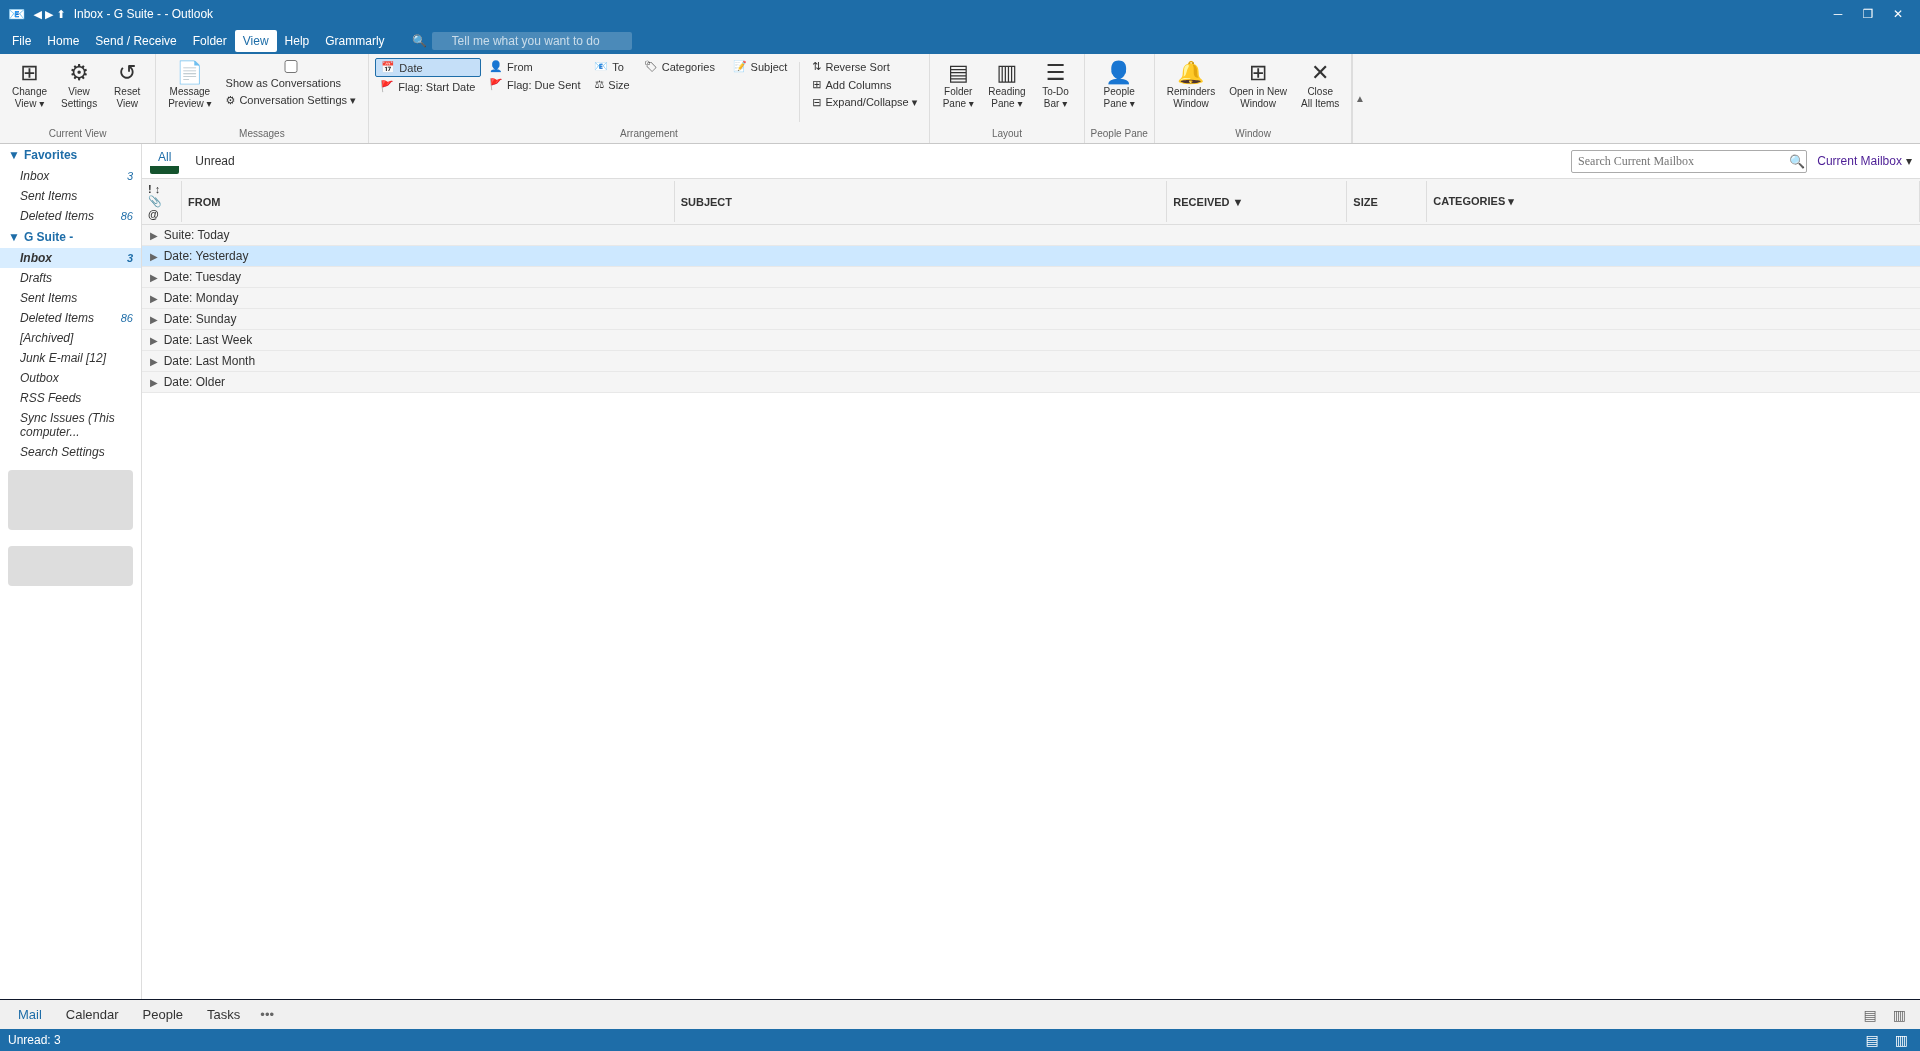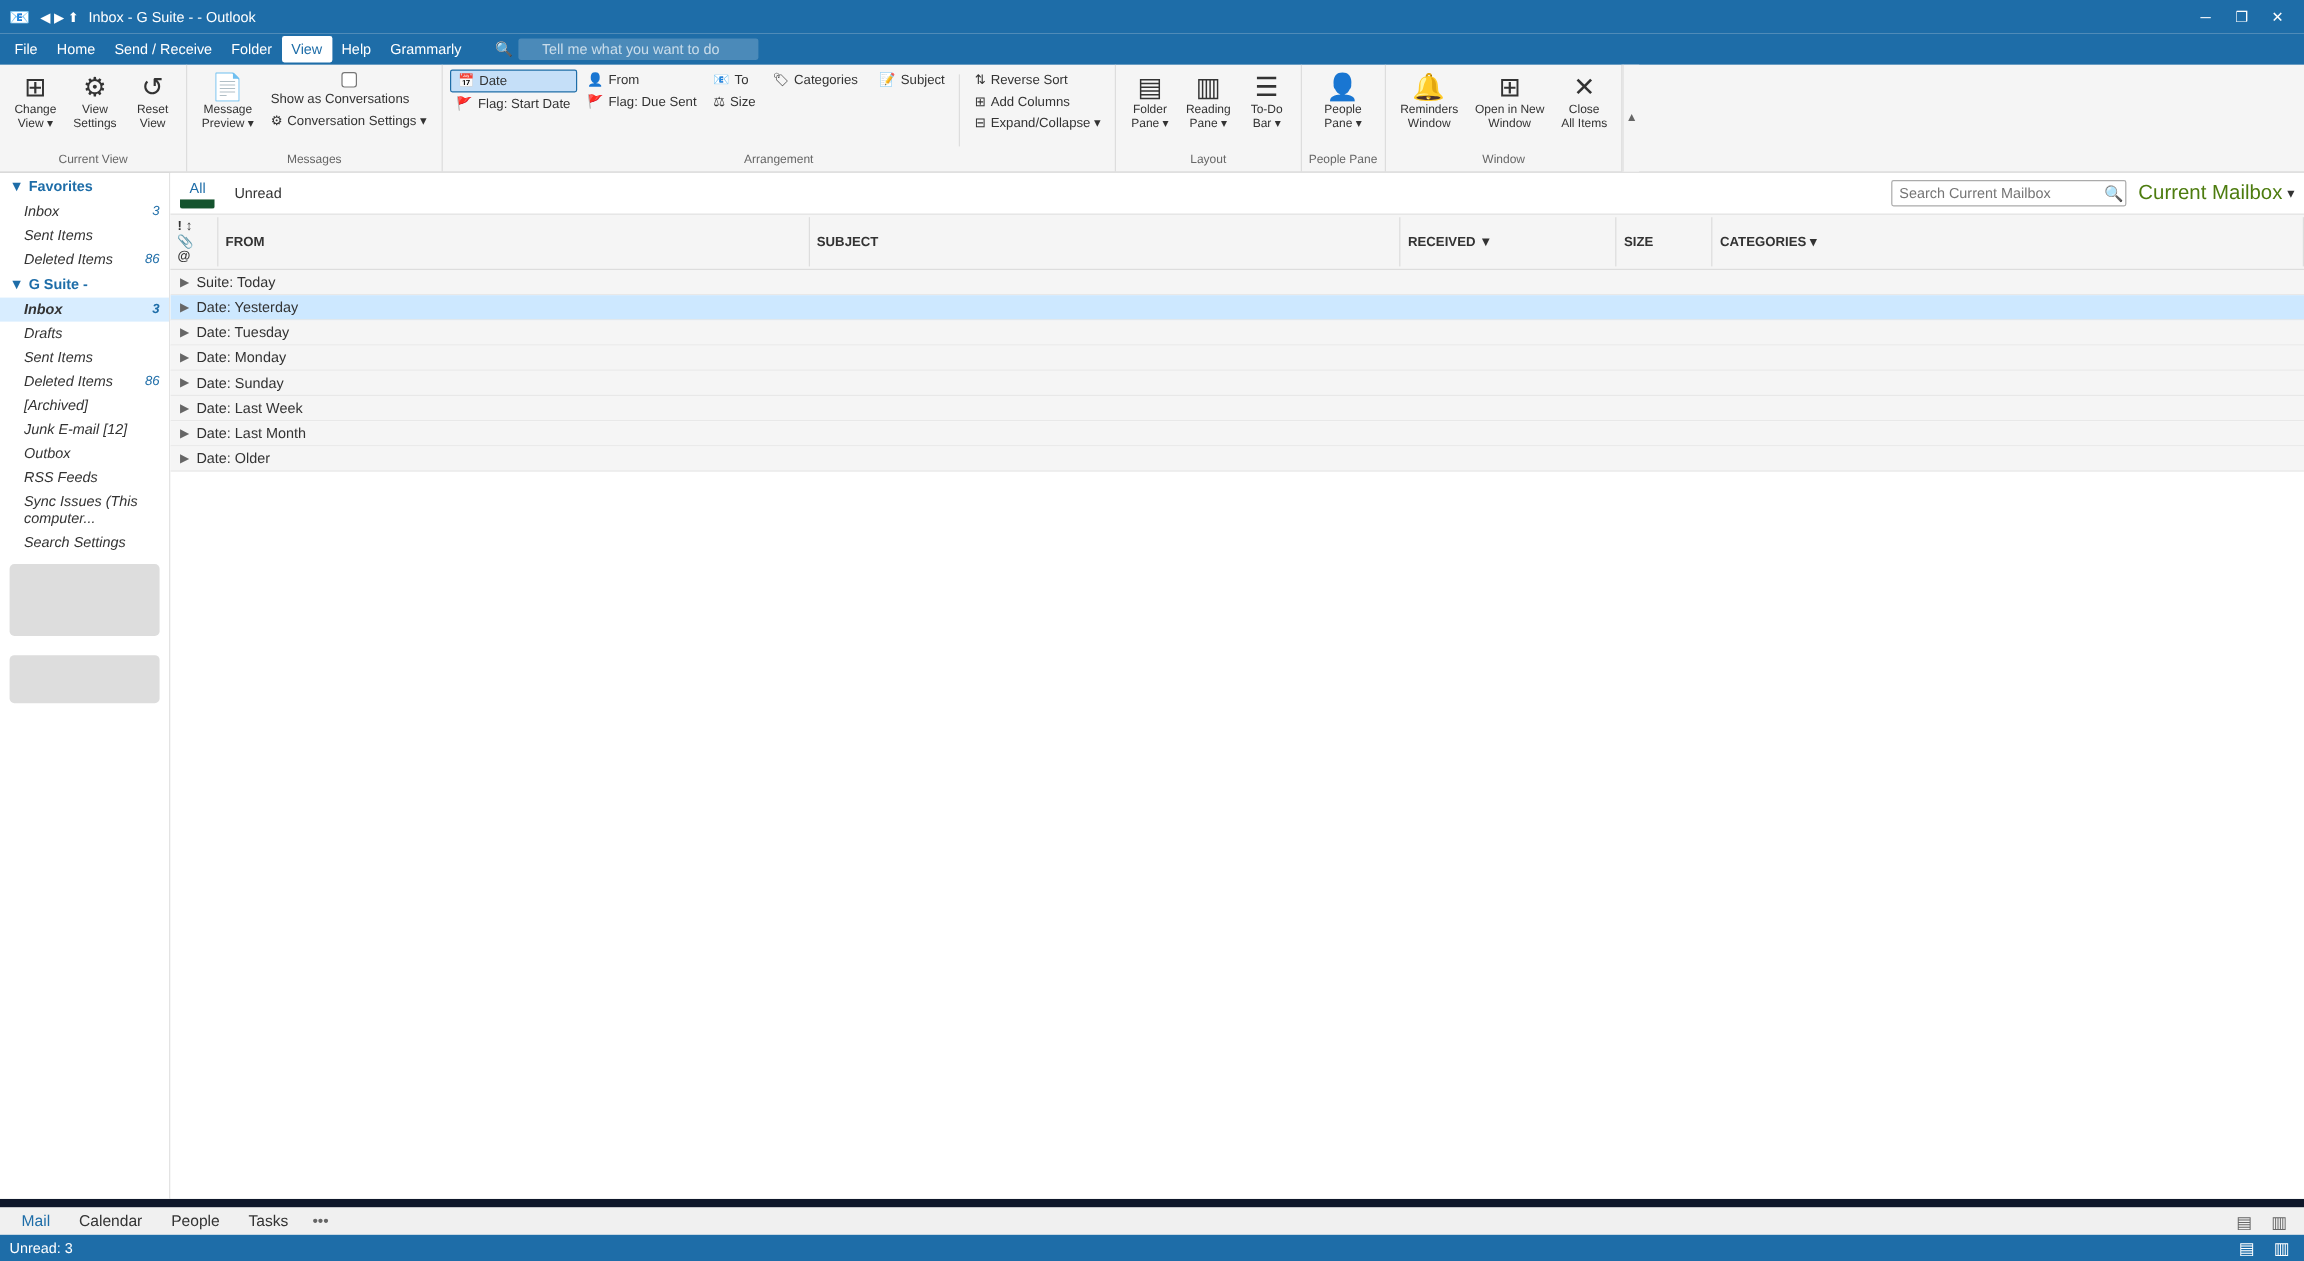--- a/index.html
+++ b/index.html
@@ -225,22 +225,22 @@
       gap: 4px;
     }
     .main-toolbar-search input {
       border: 1px solid #ababab;
       padding: 2px 24px 2px 6px;
       font-size: 12px;
       width: 220px;
       border-radius: 2px;
     }
     .mailbox-label {
-      font-size: 17px;
-      color: #4d7c0f;
+      font-size: 12px;
+      color: #4c1d95;
       white-space: nowrap;
     }
     .mailbox-dropdown {
       cursor: pointer;
       font-size: 12px;
       color: #333;
     }
 
     
     .email-list-header {
@@ -275,21 +275,21 @@
       cursor: pointer;
       gap: 6px;
     }
     .email-date-group.selected { background: #cde8ff; }
     .email-date-group .chevron { font-size: 10px; color: #666; }
 
     
     .bottom-nav {
       height: 30px;
       background: #f0f0f0;
-      border-top: 7px solid #0f172a;
+      border-top: 1px solid #0f172a;
       display: flex;
       align-items: center;
       padding: 0 8px;
       gap: 4px;
     }
     .bottom-nav-item {
       padding: 4px 10px;
       cursor: pointer;
       font-size: 13px;
       color: #333;
@@ -562,21 +562,21 @@
     <div class="sidebar-avatar"></div>
     <div class="sidebar-profile"></div>
   </div>
 
   <div class="main-content">
 
     <div class="main-toolbar">
       <div class="main-toolbar-tab active">All</div>
       <div class="main-toolbar-tab">Unread</div>
       <div class="main-toolbar-search">
-        <input type="text" style="border: 1px solid rgb(171, 171, 171); padding: 3px 26px 3px 6px; font-size: 12px; width: 196px; border-radius: 2px;" placeholder="Search Current Mailbox">
+        <input type="text" style="border: 1px solid rgb(171, 171, 171); padding: 3px 26px 3px 6px; font-size: 12px; width: 236px; border-radius: 2px; font-family: Liberation Serif, serif;" placeholder="Search Current Mailbox">
         <span style="margin-left:-22px;color:#666;font-size:13px;">🔍</span>
         <span class="mailbox-label" style="margin-left:8px;">Current Mailbox</span>
         <span class="mailbox-dropdown">▾</span>
       </div>
     </div>
 
     <div class="email-list-header">
       <div class="email-list-header-cell">! ↕ 📎 @</div>
       <div class="email-list-header-cell">FROM</div>
       <div class="email-list-header-cell">SUBJECT</div>

